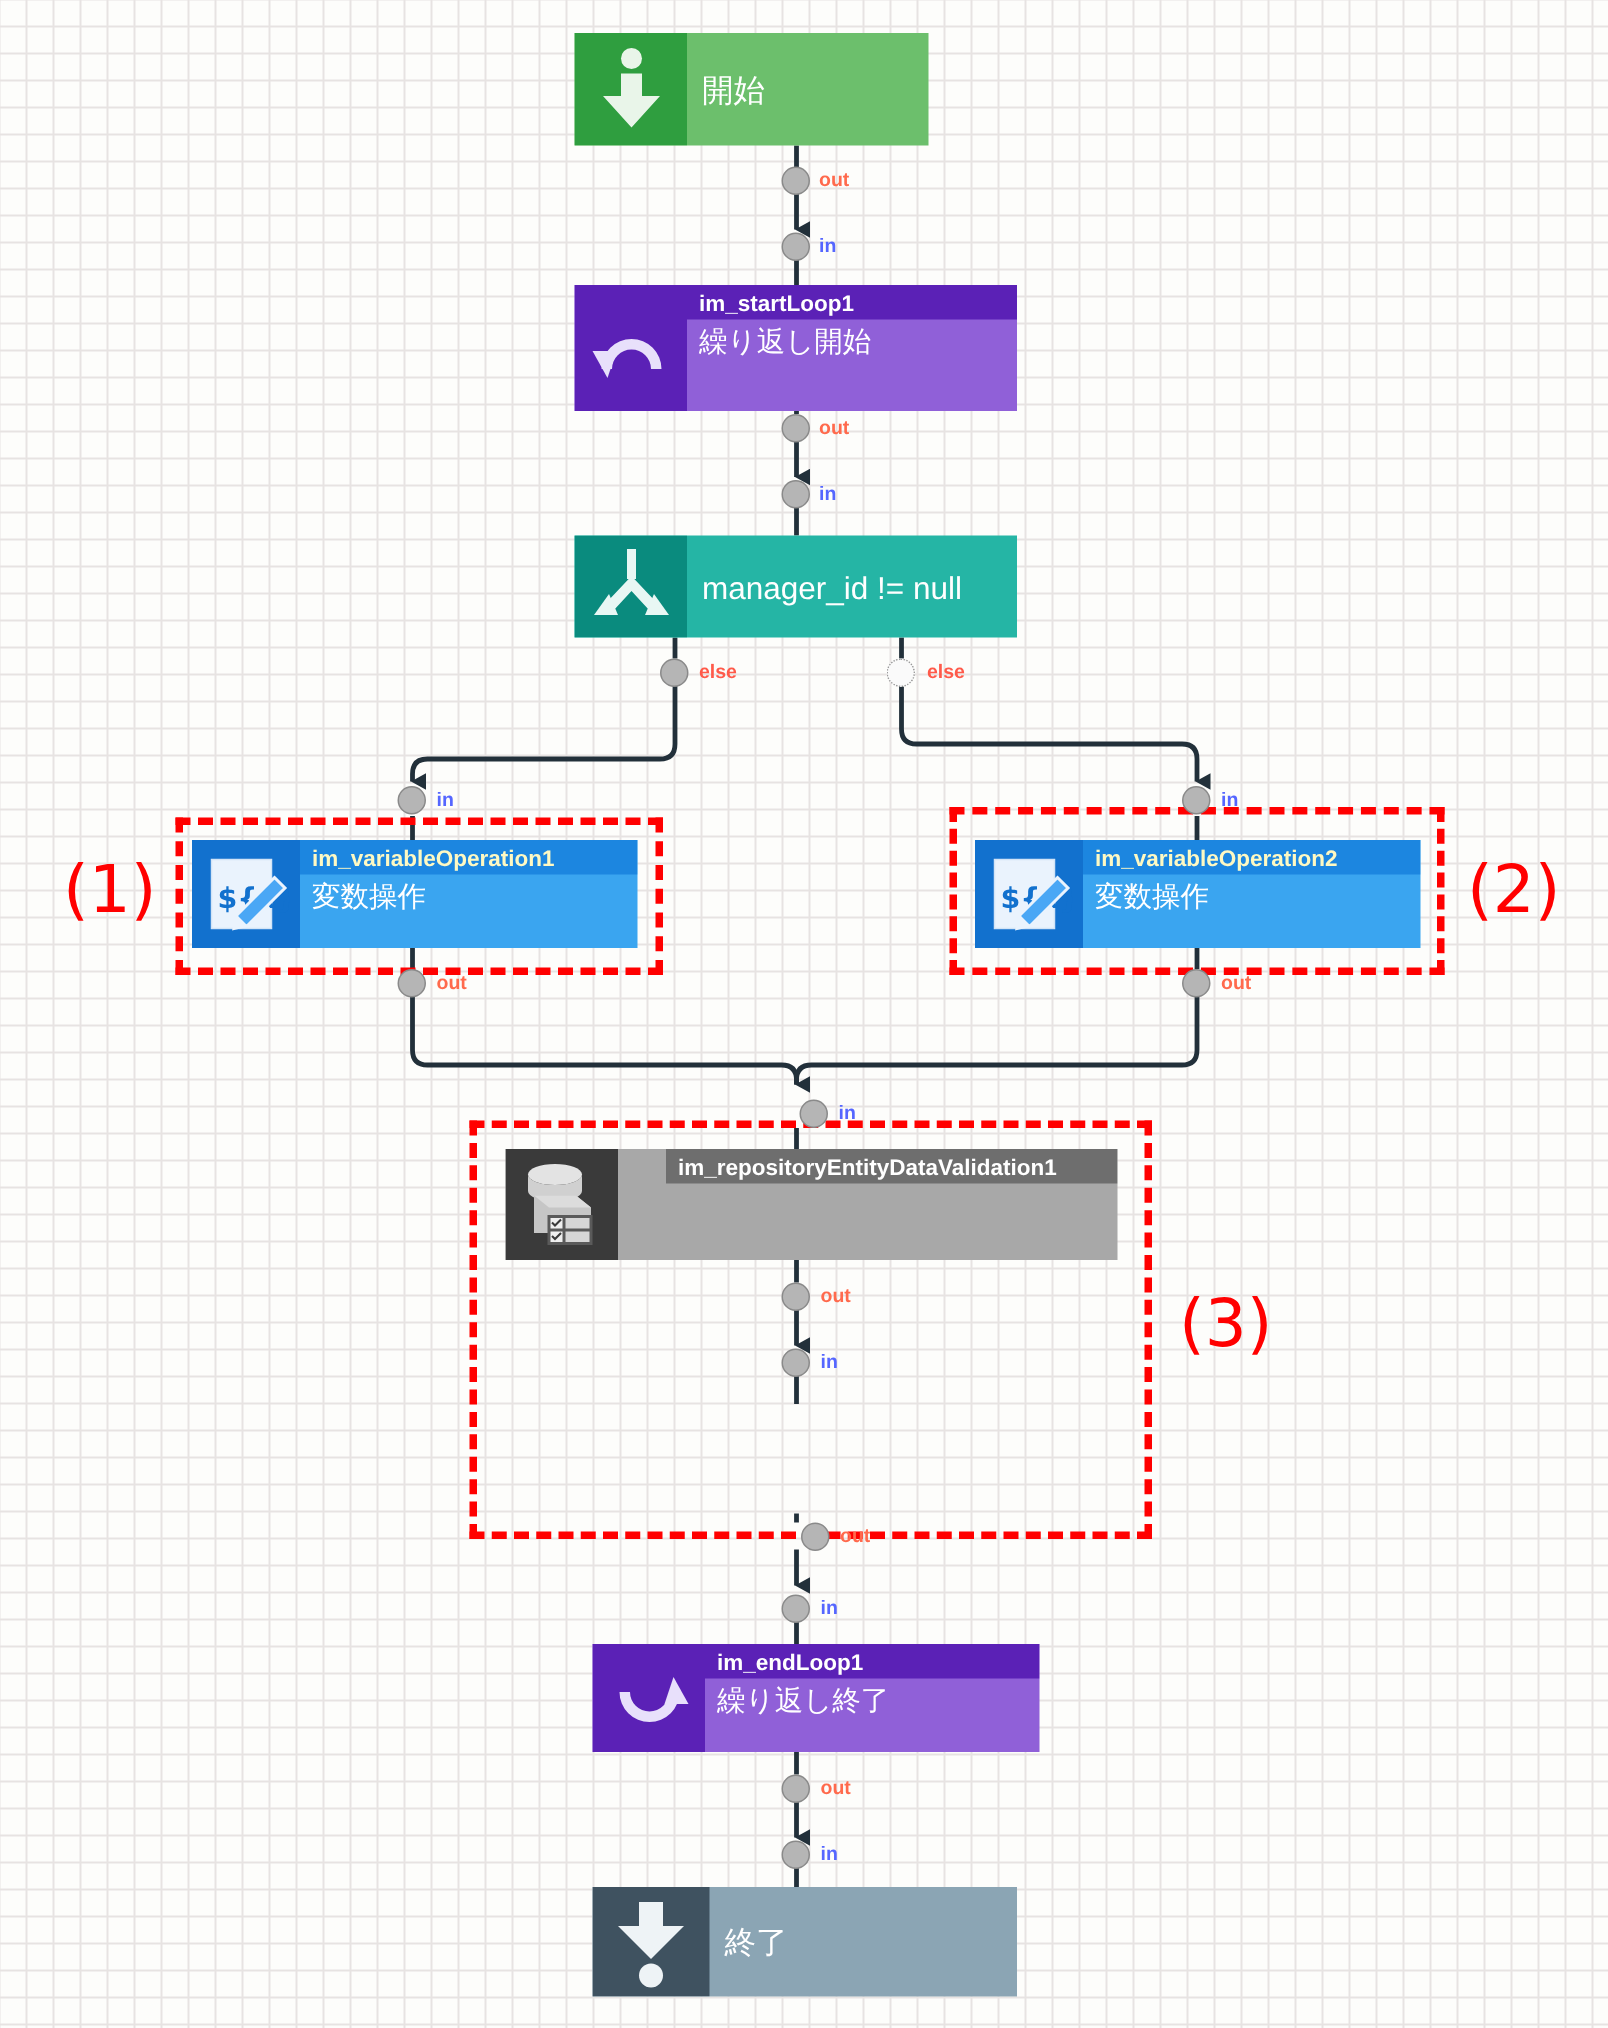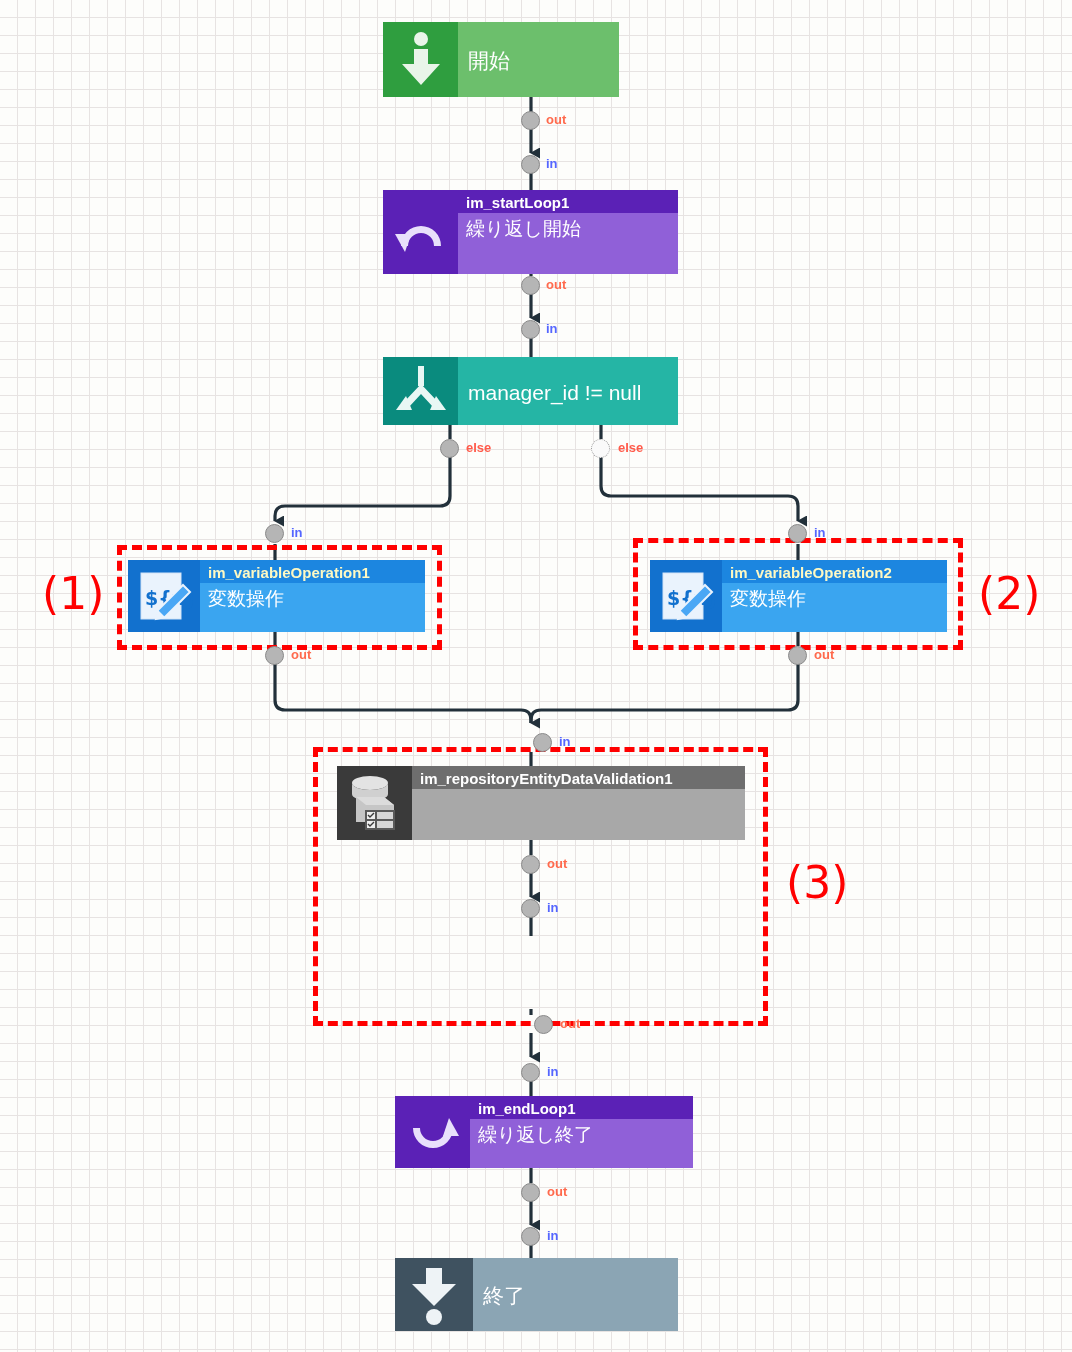--- a/index.html
+++ b/index.html
@@ -274,21 +274,21 @@
 
   <div class="port" style="left:788px;top:646px;"></div>
   <div class="port-label out" style="left:814px;top:647px;">out</div>
 
   <div class="redbox" style="left:313px;top:747px;width:455px;height:279px;"></div>
   <div class="redlabel" style="left:786px;top:861px;">(3)</div>
 
   <div class="port" style="left:533px;top:733px;"></div>
   <div class="port-label in" style="left:559px;top:734px;">in</div>
 
-  <div class="node n-repo" style="left:337px;top:766px;width:408px;height:74px;">
+  <div class="node n-repo" style="left:337px;top:766px;width:408px;height:74px;gap:32px;">
     <div class="icon-cell" style="width:75px;">
       <svg width="62" height="62" viewBox="0 0 62 62" xmlns="http://www.w3.org/2000/svg">
         <ellipse cx="26" cy="11" rx="18" ry="7" fill="#e3e3e3"></ellipse>
         <path d="M8,11 L8,22 A18,7 0 0 0 44,22 L44,11 A18,7 0 0 1 8,11 Z" fill="#d0d0d0"></path>
         <path d="M12,25 L40,25 L50,33 L50,50 L12,50 Z" fill="#c6c6c6"></path>
         <path d="M12,25 L40,25 L50,33 L22,33 Z" fill="#dcdcdc"></path>
         <rect x="21" y="38" width="30" height="20" fill="#5a5a5a"></rect>
         <rect x="23" y="40" width="8" height="7" fill="#efefef"></rect>
         <rect x="23" y="49" width="8" height="7" fill="#efefef"></rect>
         <rect x="33" y="40" width="16" height="7" fill="#d6d6d6"></rect>

